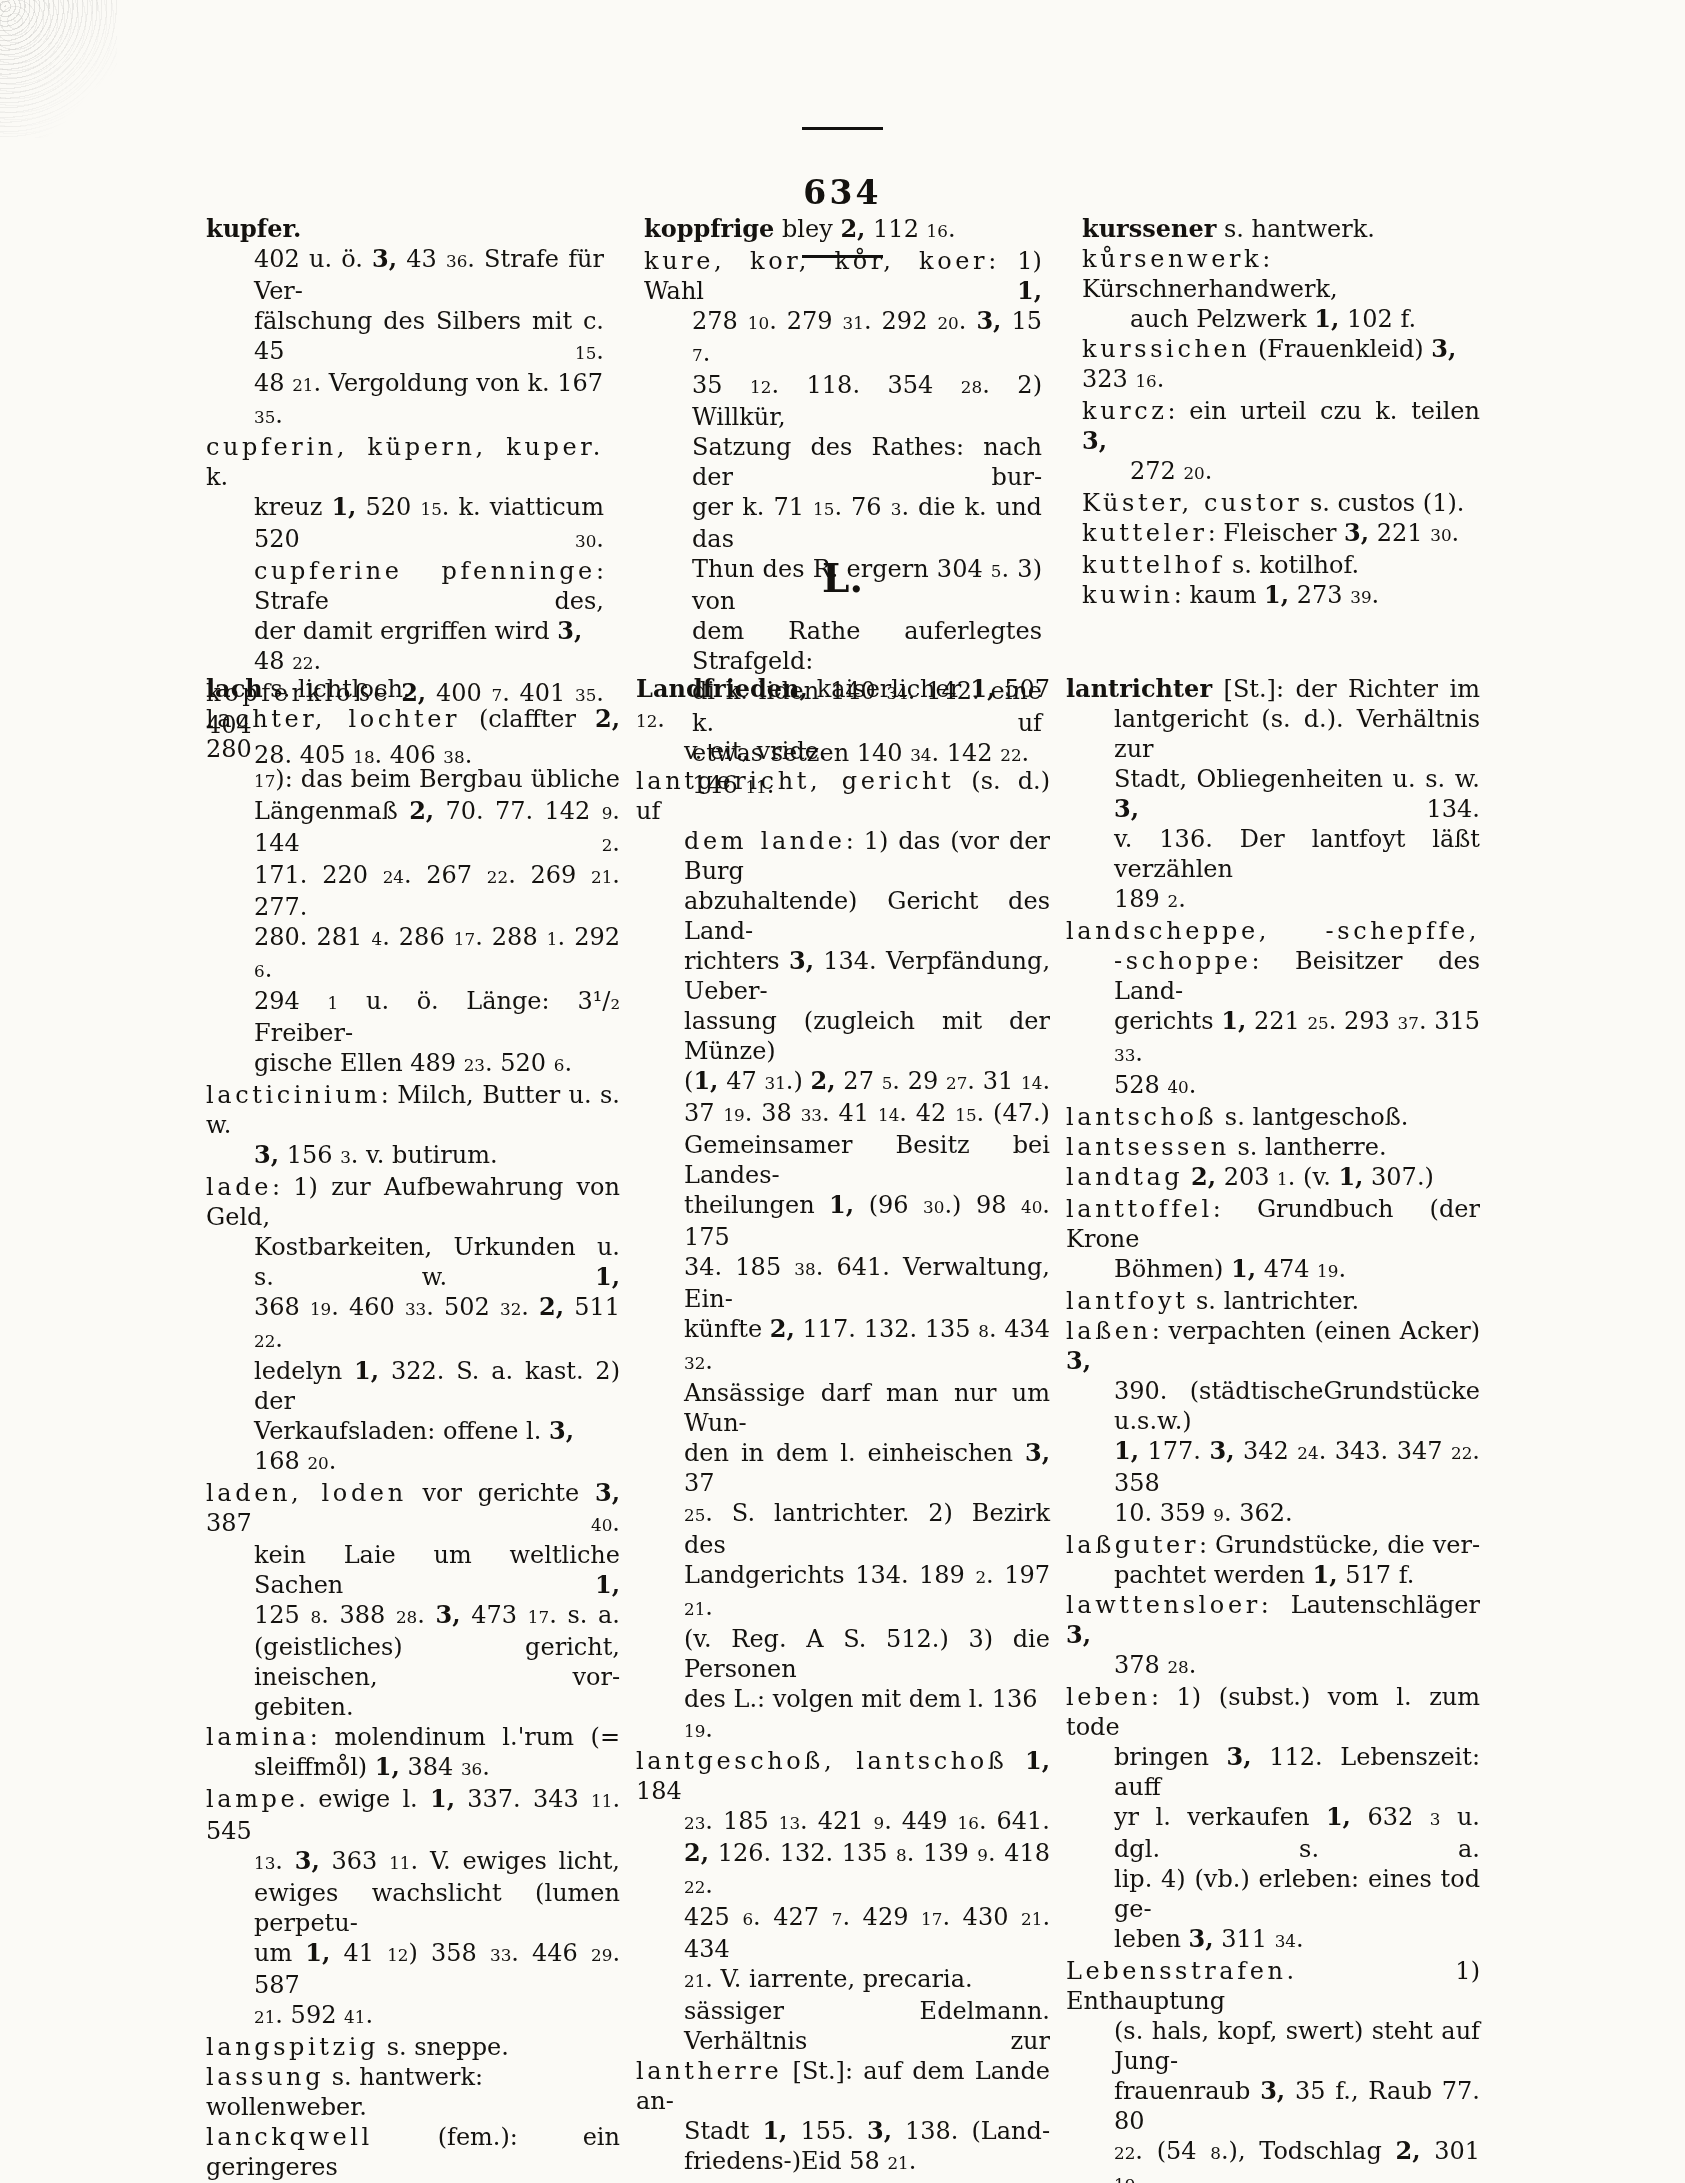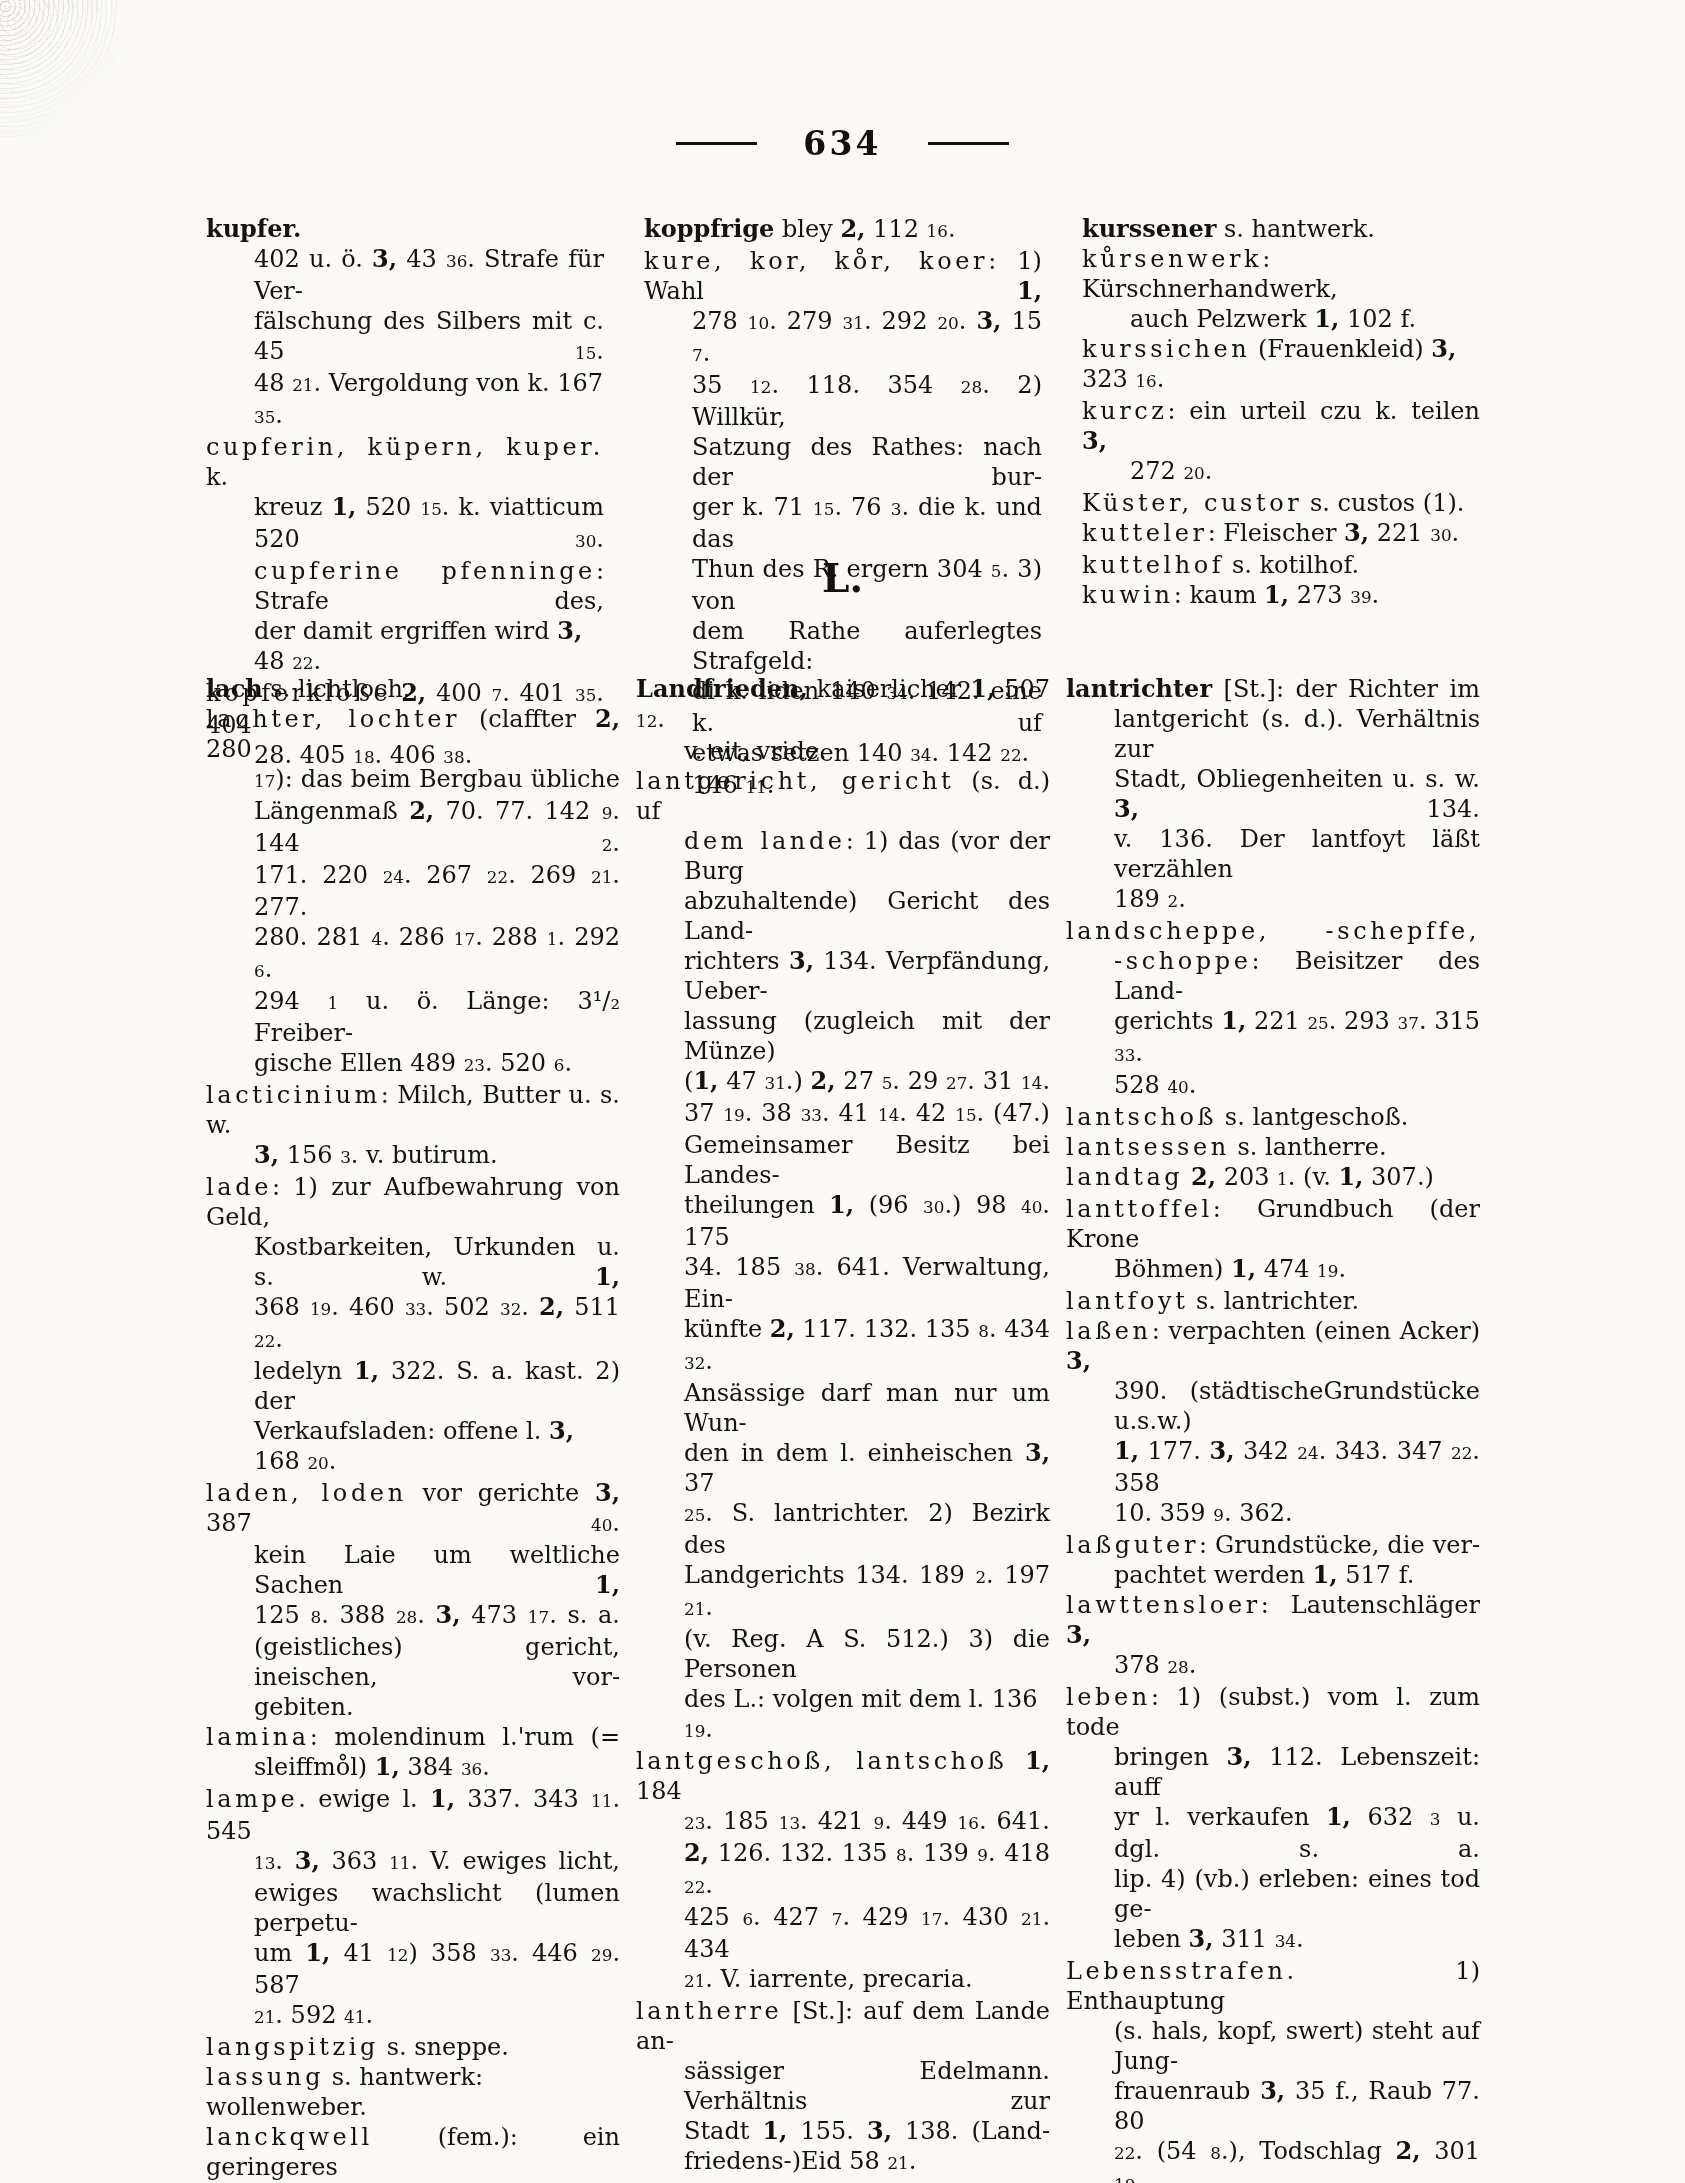--- a/index.html
+++ b/index.html
@@ -16,21 +16,21 @@
     position:absolute;left:0;top:0;width:117px;height:138px;
     background:
       repeating-radial-gradient(circle at 5.3px 6.4px, rgba(60,60,60,.35) 0 1.1px, transparent 1.1px 4.8px),
       repeating-radial-gradient(circle at 15px 21px, rgba(90,90,90,.25) 0 1.1px, transparent 1.1px 7px);
     opacity:.45;
     -webkit-mask-image:linear-gradient(135deg,#000 0%,transparent 75%);
             mask-image:linear-gradient(135deg,#000 0%,transparent 75%);
   }
   .pagehead{
     position:absolute;top:127px;left:0;width:100%;
-    display:flex;justify-content:center;align-items:center;gap:46px;
+    display:flex;justify-content:flex-start;align-items:center;gap:46px;flex-direction:column;
   }
   .pn{font-size:33px;font-weight:700;letter-spacing:3.2px;line-height:1;}
   .rule{width:81px;height:3.2px;background:#121110;}
   .cols{position:absolute;left:206px;width:1274px;display:flex;gap:16px;}
   .cols-k{top:214px;gap:40px;}
   .cols-l{top:674px;}
   .col{width:414px;font-size:24px;line-height:30px;}
   .line{white-space:normal;}
   .line.ind{padding-left:48px;}
   .line.jl{text-align:justify;text-align-last:justify;}
@@ -146,22 +146,22 @@
         <div class="line ind jl">den in dem l. einheischen <b>3,</b> 37</div>
         <div class="line ind jl"><span class="sm">25</span>. S. lantrichter. 2) Bezirk des</div>
         <div class="line ind jl">Landgerichts 134. 189 <span class="sm">2</span>. 197 <span class="sm">21</span>.</div>
         <div class="line ind jl">(v. Reg. A S. 512.) 3) die Personen</div>
         <div class="line ind">des L.: volgen mit dem l. 136 <span class="sm">19</span>.</div>
         <div class="line jl"><span class="sp">lantgeschoß, lantschoß</span> <b>1,</b> 184</div>
         <div class="line ind jl"><span class="sm">23</span>. 185 <span class="sm">13</span>. 421 <span class="sm">9</span>. 449 <span class="sm">16</span>. 641.</div>
         <div class="line ind jl"><b>2,</b> 126. 132. 135 <span class="sm">8</span>. 139 <span class="sm">9</span>. 418 <span class="sm">22</span>.</div>
         <div class="line ind jl">425 <span class="sm">6</span>. 427 <span class="sm">7</span>. 429 <span class="sm">17</span>. 430 <span class="sm">21</span>. 434</div>
         <div class="line ind"><span class="sm">21</span>. V. iarrente, precaria.</div>
+        <div class="line ind jl">sässiger Edelmann. Verhältnis zur</div>
         <div class="line jl"><span class="sp">lantherre</span> [St.]: auf dem Lande an-</div>
-        <div class="line ind jl">sässiger Edelmann. Verhältnis zur</div>
         <div class="line ind jl">Stadt <b>1,</b> 155. <b>3,</b> 138. (Land-</div>
         <div class="line ind">friedens-)Eid 58 <span class="sm">21</span>.</div>
         <div class="line jl"><span class="sp">landknecht</span>: Gerichtsdiener <b>2,</b></div>
       </div>
     <div class="col">
         <div class="line jl"><b>lantrichter</b> [St.]: der Richter im</div>
         <div class="line ind jl">lantgericht (s. d.). Verhältnis zur</div>
         <div class="line ind jl">Stadt, Obliegenheiten u. s. w. <b>3,</b> 134.</div>
         <div class="line ind jl">v. 136. Der lantfoyt läßt verzählen</div>
         <div class="line ind">189 <span class="sm">2</span>.</div>

